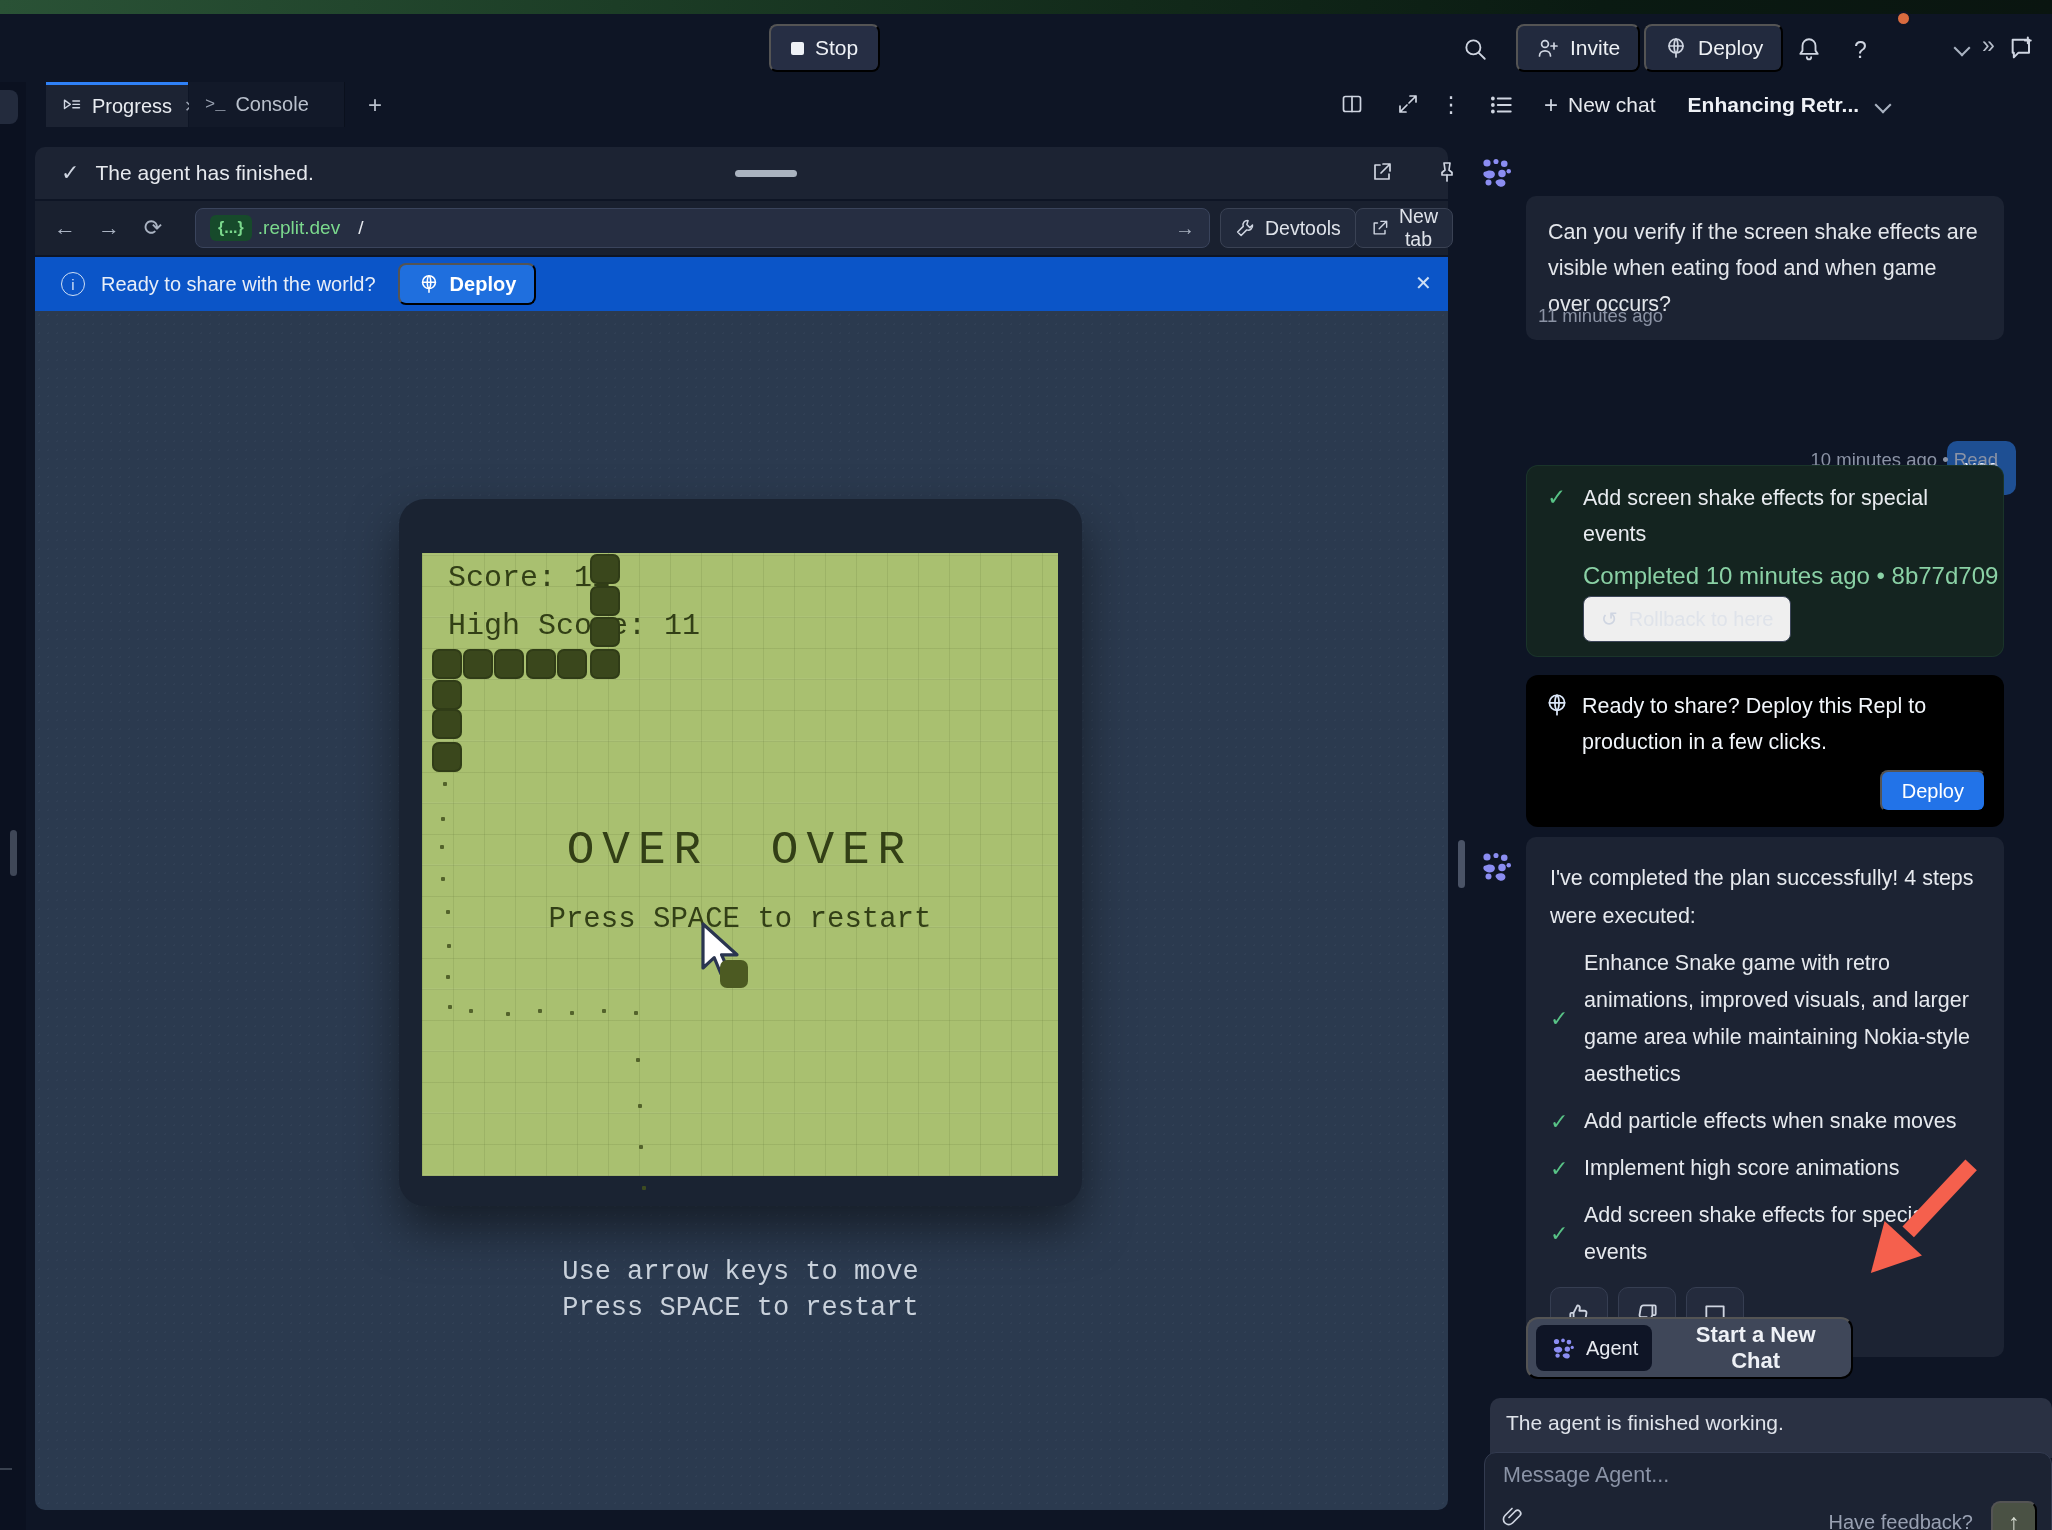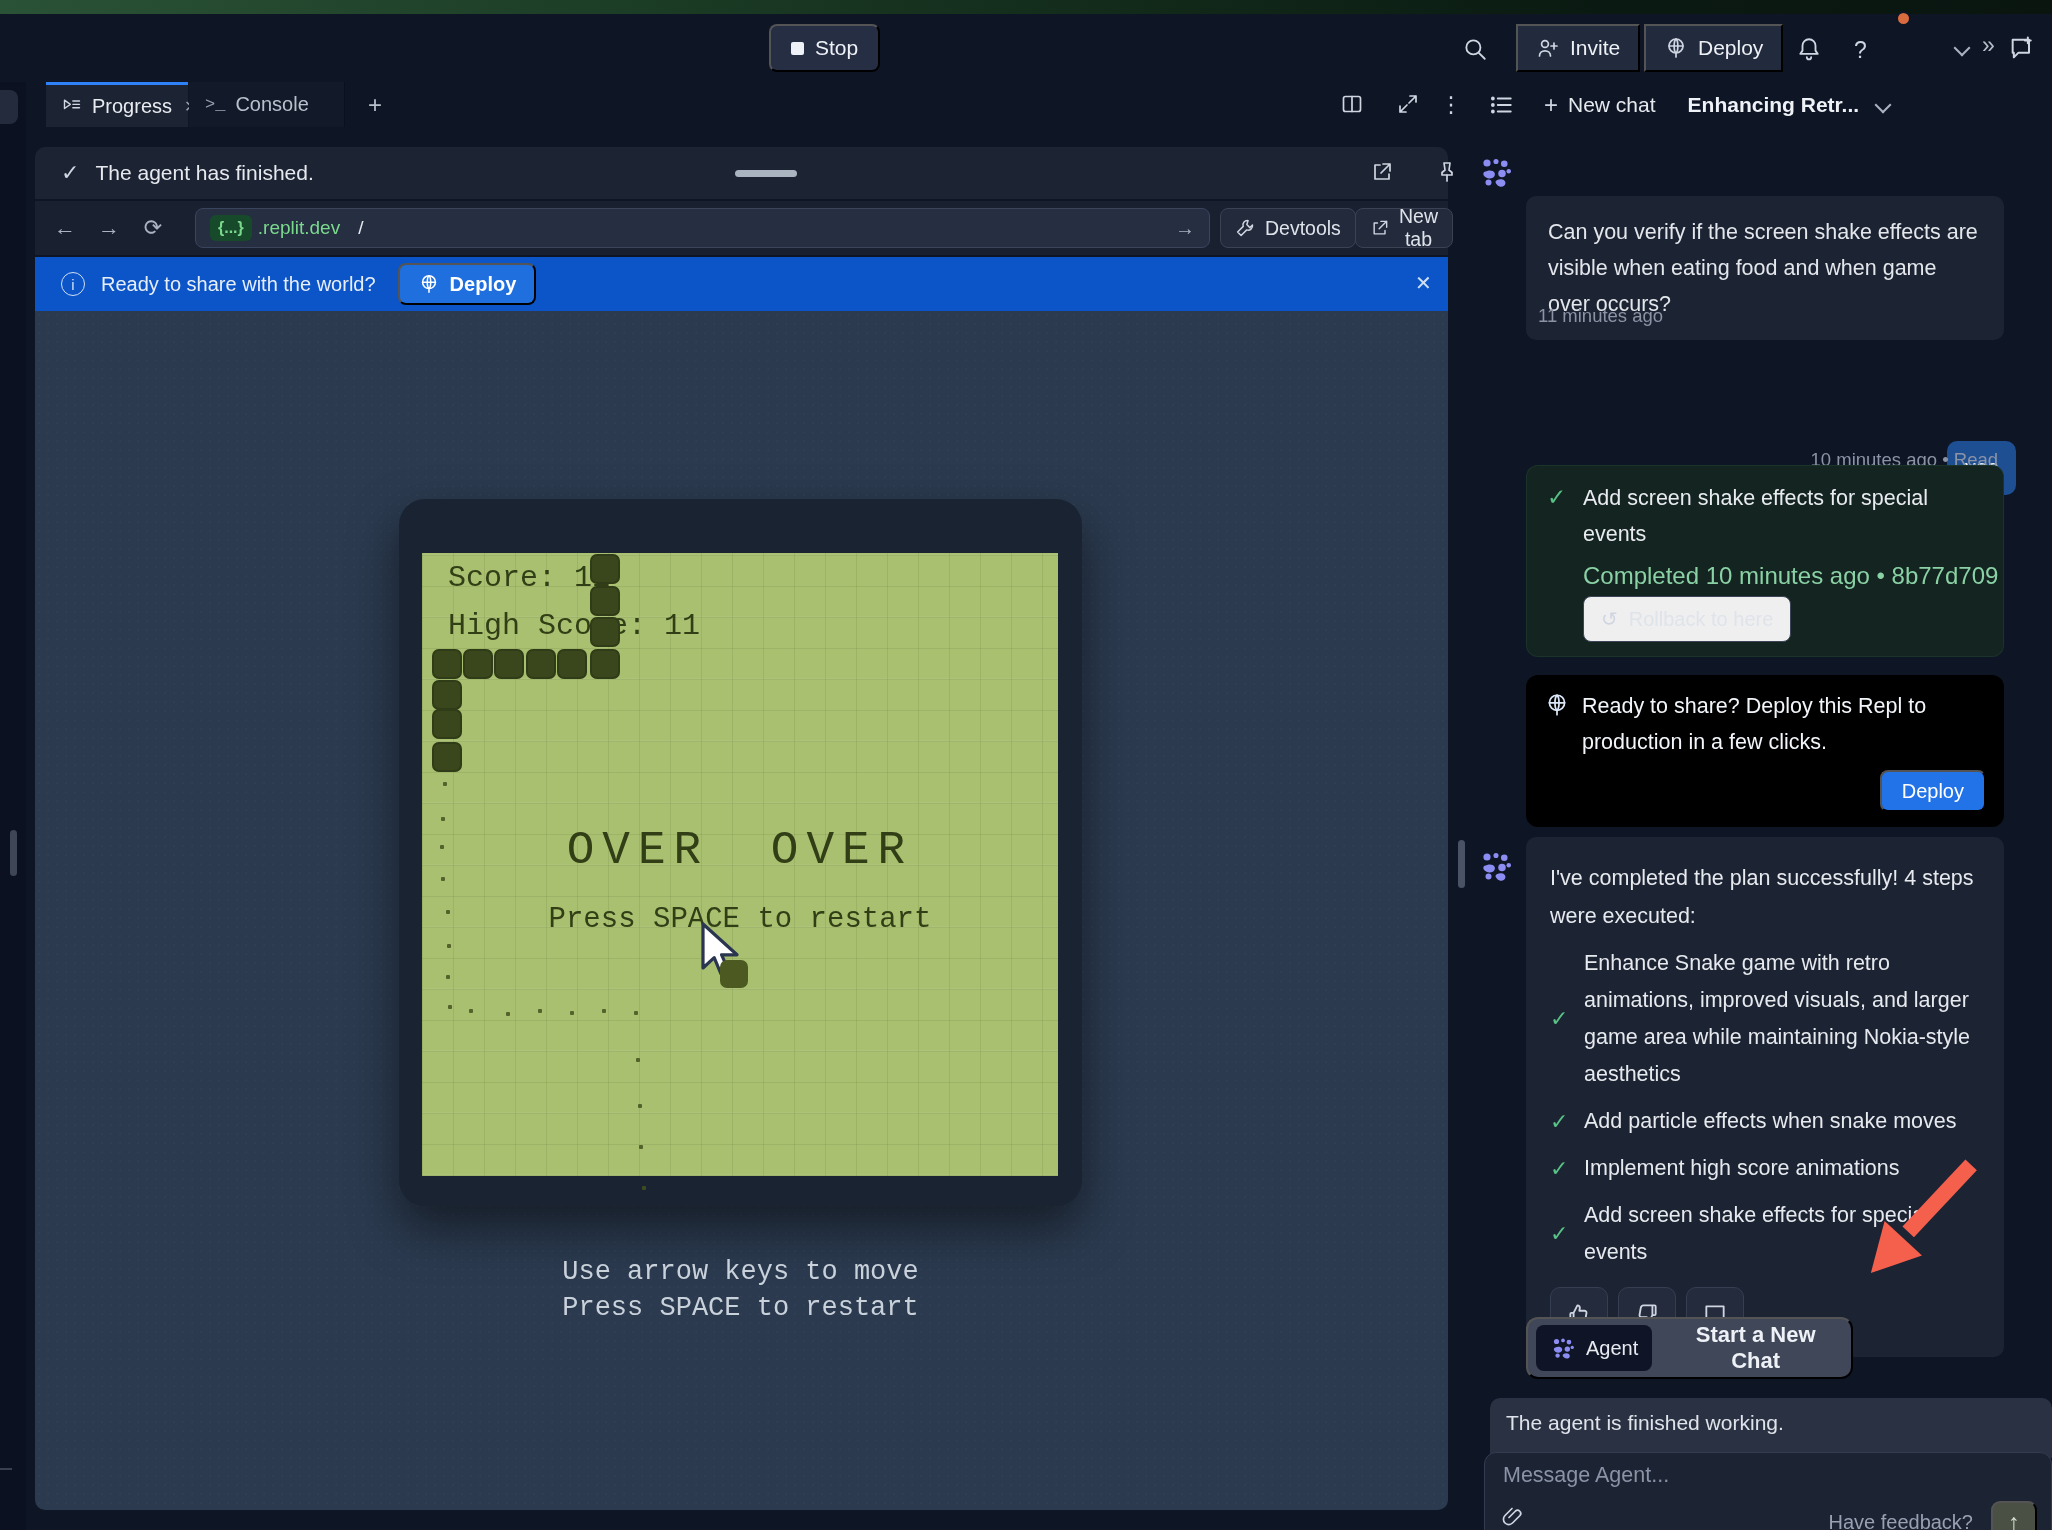--- a/index.html
+++ b/index.html
@@ -17,21 +17,21 @@
   .top-strip { left:0; top:0; width:2052px; height:14px;
     background:linear-gradient(90deg,#2a5236 0%,#1c3d26 30%,#122a1a 55%,#0a1a12 78%,#0a1510 100%); }
 
   
   .topbar { left:0; top:14px; width:2052px; height:68px; background:#0e1525; }
   .stop-btn { left:769px; top:10px; height:48px; padding:0 20px; display:flex; align-items:center; gap:11px;
     background:#262e44; border-radius:8px; color:#eef1f6; font-size:21px; }
   .stop-square { width:13px; height:13px; background:#eef1f6; border-radius:2px; }
   .tb-ic { top:22px; width:26px; height:26px; color:#cfd5e1; }
   .tb-btn { top:10px; height:48px; padding:0 18px; display:flex; align-items:center; gap:10px;
-    background:#222a3e; border-radius:0; color:#edf0f4; font-size:21px; }
+    background:#222a3e; border-radius:8px; color:#edf0f4; font-size:21px; }
   .help-glyph { font-size:23px; color:#cfd5e1; }
   .avatar { border-radius:50%;
     background:radial-gradient(circle at 35% 30%, #e8d3a4 0 18%, #b99a6e 35%, #6f8352 60%, #39502f 100%);
     position:relative; }
   .avatar .badge { position:absolute; left:-2px; bottom:-2px; width:15px; height:15px; border-radius:50%;
     background:#d96b3f; border:2px solid #0e1525; }
   .chev { width:12px; height:12px; border-right:2px solid #aab3c2; border-bottom:2px solid #aab3c2;
     transform:rotate(45deg); }
   .dbl-chev { font-size:23px; color:#b6bdc9; }
 

